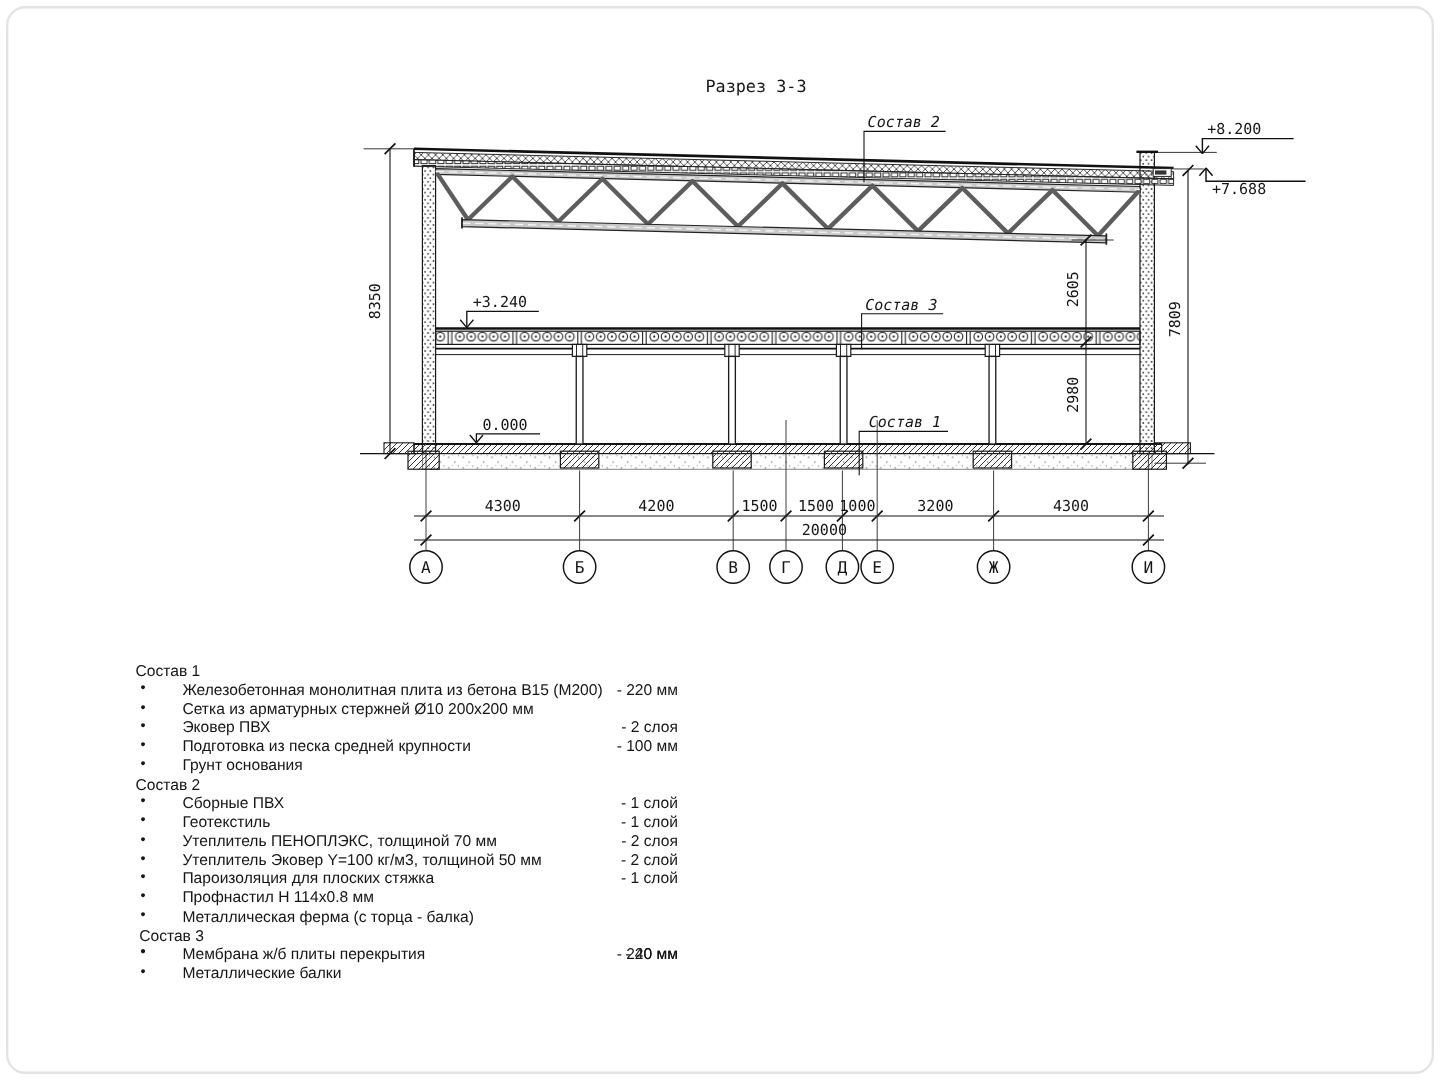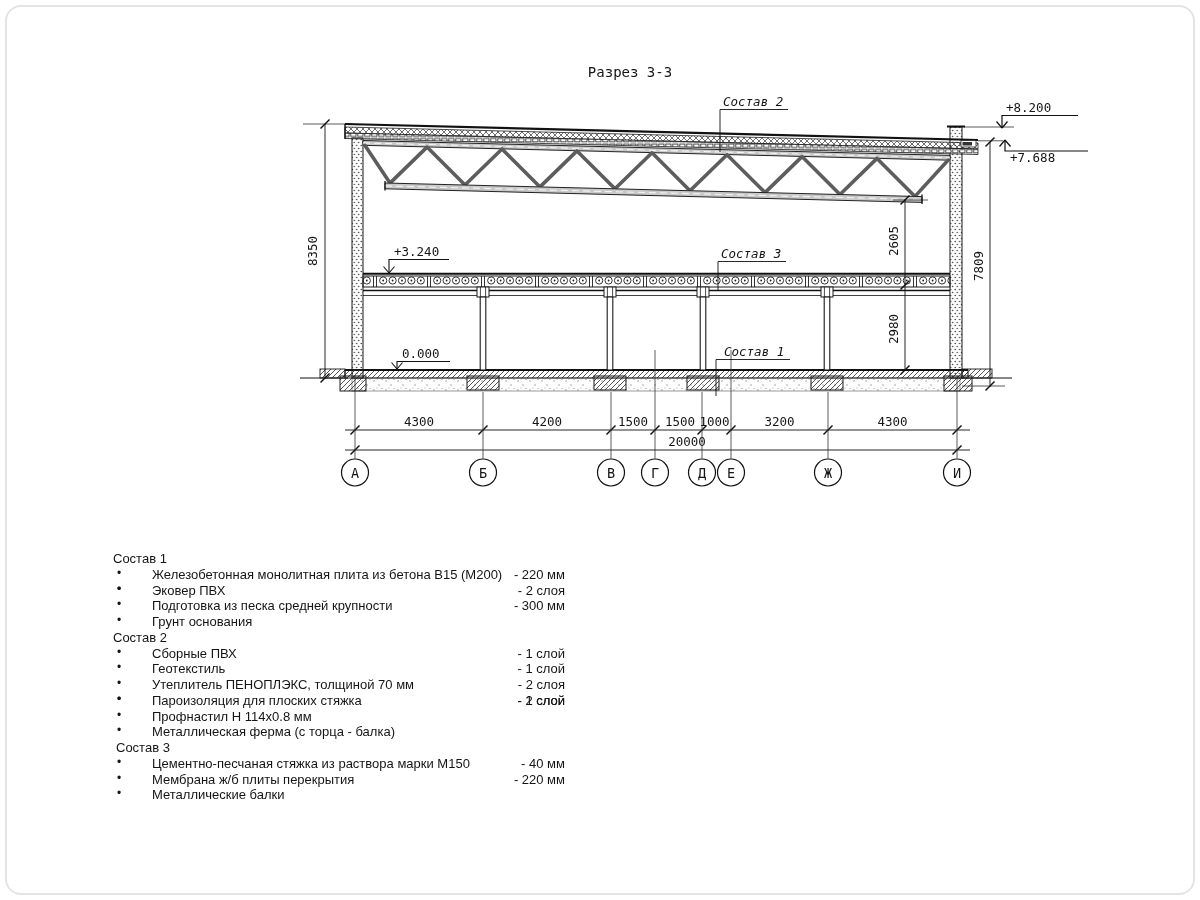--- a/index.html
+++ b/index.html
@@ -249,29 +249,29 @@
   <text class="lead-t" x="723" y="106">Состав 2</text>
   <text class="lead-t" x="721" y="258">Состав 3</text>
   <text class="lead-t" x="724" y="356">Состав 1</text>
 
   <text class="title-t" x="630" y="77" text-anchor="middle">Разрез 3-3</text>
 </svg>
 
 <div class="legend" id="legend">
     <div class="lg-h">Состав 1</div>
     <div class="lg-row"><span class="lg-b">•</span><span>Железобетонная монолитная плита из бетона В15 (М200)</span><span class="lg-v">-  220 мм</span></div>
-    <div class="lg-row"><span class="lg-b">•</span><span class="lg-v"></span></div>
+    <div class="lg-row"><span class="lg-b">•</span><span>Сетка из арматурных стержней Ø10 200x200 мм</span><span class="lg-v"></span></div>
     <div class="lg-row"><span class="lg-b">•</span><span>Эковер ПВХ</span><span class="lg-v">- 2 слоя</span></div>
-    <div class="lg-row"><span class="lg-b">•</span><span>Подготовка из песка средней крупности</span><span class="lg-v">- 300 мм</span></div>
+    <div class="lg-row"><span class="lg-b">•</span><span>Подготовка из песка средней крупности</span><span class="lg-v">- 100 мм</span></div>
     <div class="lg-row"><span class="lg-b">•</span><span>Грунт основания</span><span class="lg-v"></span></div>
     <div class="lg-h">Состав 2</div>
     <div class="lg-row"><span class="lg-b">•</span><span>Сборные ПВХ</span><span class="lg-v">- 1 слой</span></div>
     <div class="lg-row"><span class="lg-b">•</span><span>Геотекстиль</span><span class="lg-v">- 1 слой</span></div>
     <div class="lg-row"><span class="lg-b">•</span><span>Утеплитель ПЕНОПЛЭКС, толщиной 70 мм</span><span class="lg-v">- 2 слоя</span></div>
-    <div class="lg-row"><span class="lg-b">•</span><span class="lg-v">- 2 слой</span></div>
+    <div class="lg-row"><span class="lg-b">•</span><span>Утеплитель Эковер Y=100 кг/м3, толщиной 50 мм</span><span class="lg-v">- 2 слой</span></div>
     <div class="lg-row"><span class="lg-b">•</span><span>Пароизоляция для плоских стяжка</span><span class="lg-v">- 1 слой</span></div>
     <div class="lg-row"><span class="lg-b">•</span><span>Профнастил Н 114х0.8 мм</span><span class="lg-v"></span></div>
     <div class="lg-row"><span class="lg-b">•</span><span>Металлическая ферма (с торца - балка)</span><span class="lg-v"></span></div>
     <div class="lg-h3">Состав 3</div>
-    <div class="lg-row"><span class="lg-b">•</span><span>Цементно-песчаная стяжка из раствора марки М150</span><span class="lg-v">-  40 мм</span></div>
+    <div class="lg-row"><span class="lg-b">•</span><span class="lg-v">-  40 мм</span></div>
     <div class="lg-row"><span class="lg-b">•</span><span>Мембрана ж/б плиты перекрытия</span><span class="lg-v">- 220 мм</span></div>
     <div class="lg-row"><span class="lg-b">•</span><span>Металлические балки</span><span class="lg-v"></span></div>
   </div>
 
 </body></html>

